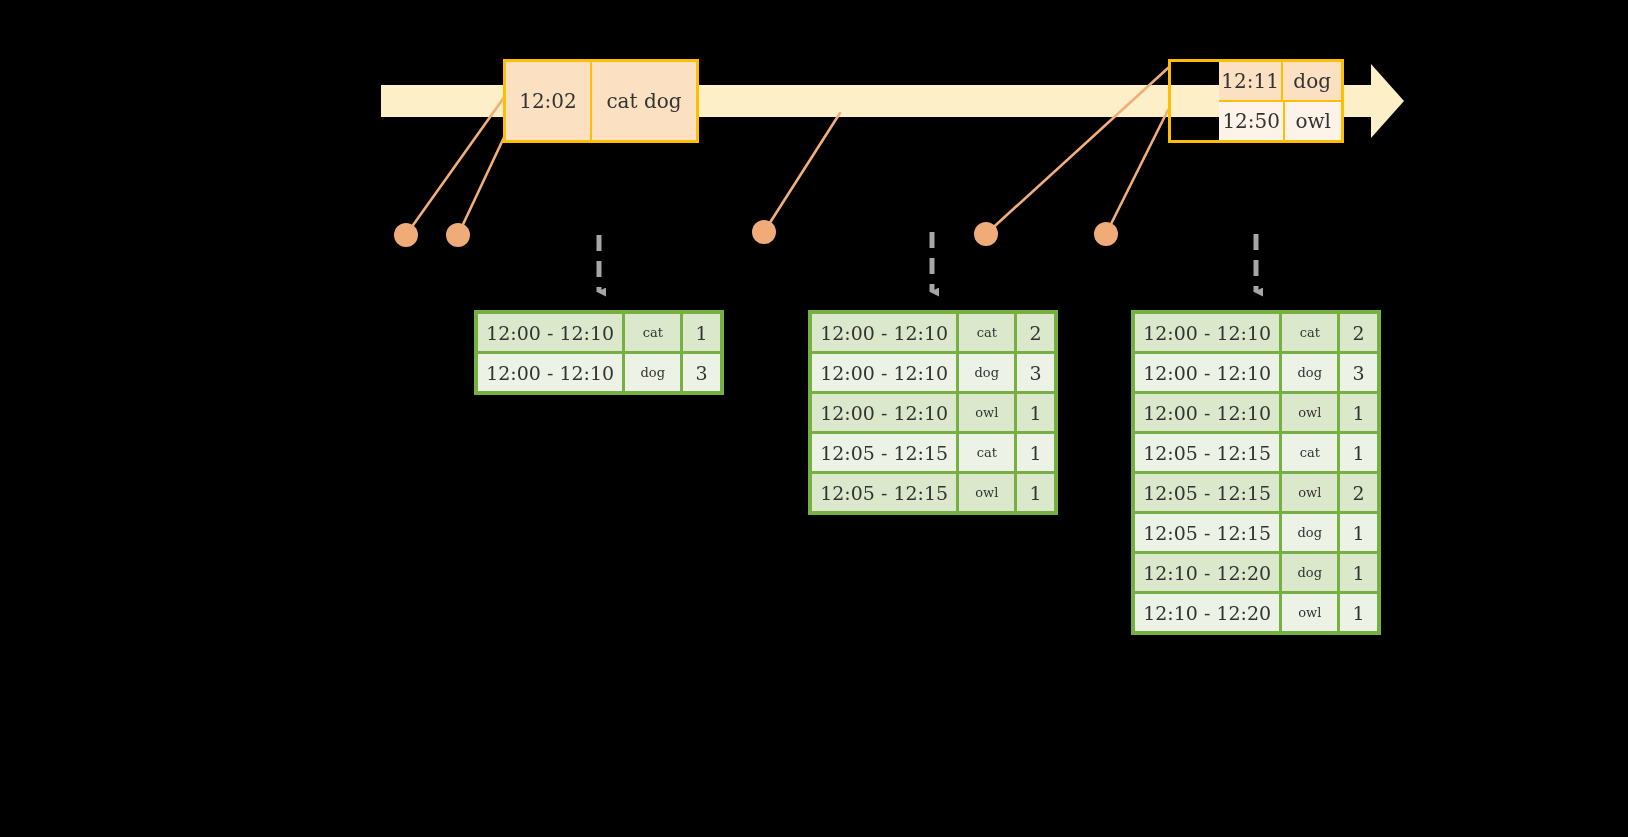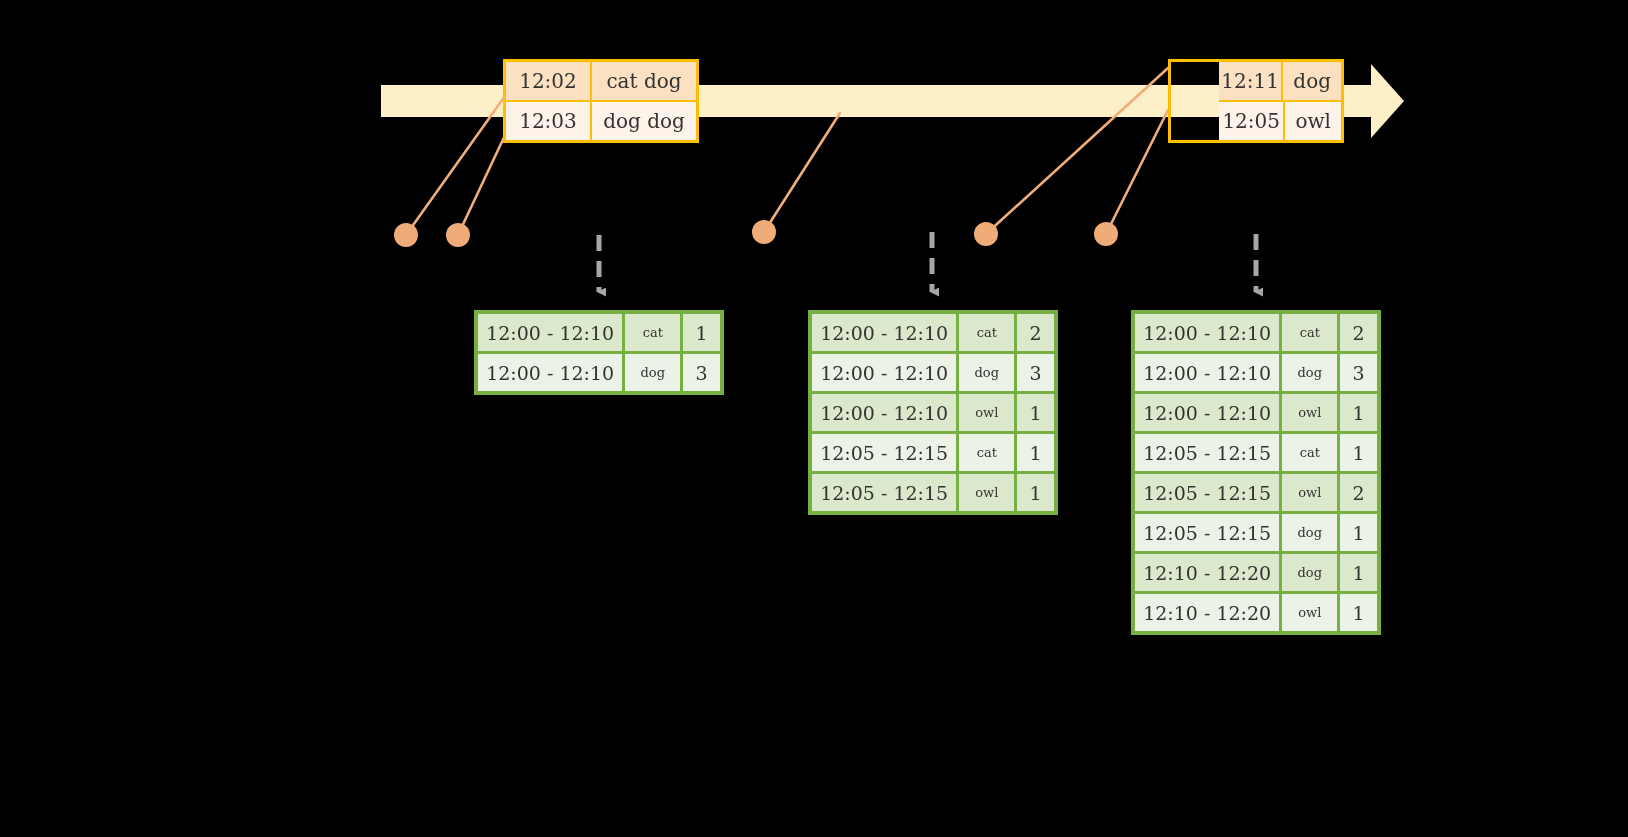--- a/index.html
+++ b/index.html
@@ -152,34 +152,30 @@
       <line x1="932" y1="232" x2="932" y2="292" marker-end="url(#dash-head)"></line>
       <line x1="1256" y1="234" x2="1256" y2="292" marker-end="url(#dash-head)"></line>
     </g>
   </svg>
 
   <div class="event-box" style="left:503px; top:59px; width:196px; height:84px;">
     <div class="event-row shade-a">
       <div class="ev-time">12:02</div>
       <div class="ev-words">cat dog</div>
     </div>
-    <div class="event-row shade-b">
-      <div class="ev-time">12:03</div>
-      <div class="ev-words">dog dog</div>
-    </div>
   </div>
 
 
   <div class="event-box" style="left:1168px; top:59px; width:176px; height:84px;padding-left:48px;">
     <div class="event-row shade-a">
       <div class="ev-time">12:11</div>
       <div class="ev-words">dog</div>
     </div>
     <div class="event-row shade-b">
-      <div class="ev-time">12:05</div>
+      <div class="ev-time">12:50</div>
       <div class="ev-words">owl</div>
     </div>
   </div>
 
   <div class="result-table" style="left:474px; top:310px; width:250px;">
     <div class="res-row rshade-a">
       <div class="res-win">12:00 - 12:10</div>
       <div class="res-key">cat</div>
       <div class="res-cnt">1</div>
     </div>

